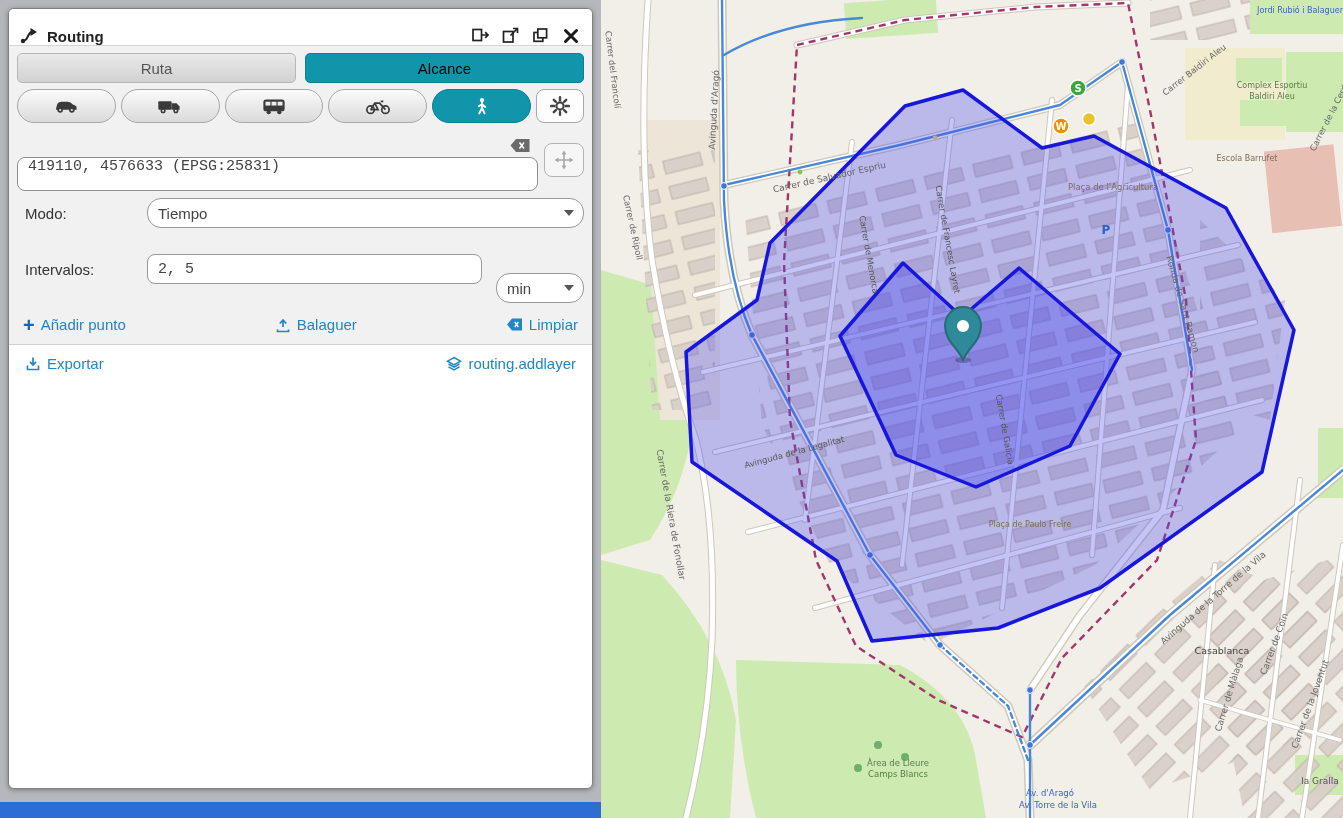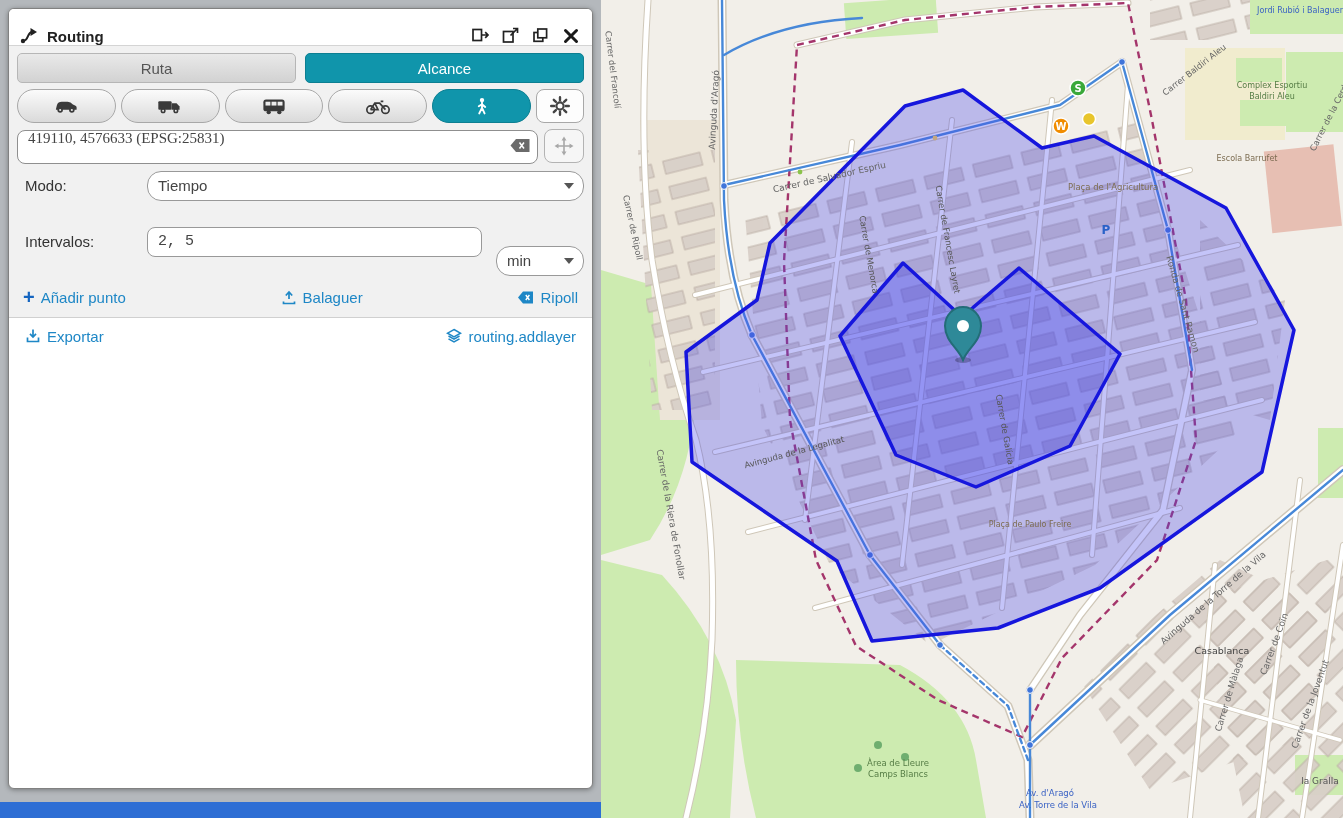--- a/index.html
+++ b/index.html
@@ -23,34 +23,34 @@
               display:flex; align-items:flex-end; padding:0 12px 0 10px; }
   .titlebar .title { font-size:15px; font-weight:bold; color:#222; margin-left:8px; }
   .win-icons { margin-left:auto; display:flex; gap:11px; align-items:center; }
   .win-icons .wbtn { width:19px; height:19px; cursor:pointer; display:flex; align-items:center; justify-content:center; }
 
   .controls { background:#f1f1f1; padding:7px 6px 2px 6px; border-bottom:1px solid #d0d0d0; }
 
   .tabs { display:flex; gap:9px; padding:0 2px 6px 2px; }
   .tab { flex:1; height:30px; border-radius:5px; font-size:15px; display:flex; align-items:center; justify-content:center; cursor:pointer; }
   .tab.inactive { background:linear-gradient(#e9e9e9,#d2d2d2); border:1px solid #b6b6b6; color:#555; }
-  .tab.active   { background:#1095ab; border:1px solid #0c7f92; color:#ffffff; }
+  .tab.active   { background:#1095ab; border:1px solid #0c7f92; color:#000000; }
 
   .modes { display:flex; gap:5px; padding:0 2px 6px 2px; align-items:center; }
   .mode-btn { flex:1; height:34px; border-radius:17px; border:1px solid #a8a8a8;
               background:linear-gradient(#fbfbfb,#dadada); display:flex; align-items:center; justify-content:center; cursor:pointer; }
   .mode-btn.active { background:#1095ab; border-color:#0c7f92; }
   .gear-btn { width:48px; height:34px; border-radius:8px; border:1px solid #a8a8a8; background:#fdfdfd;
               display:flex; align-items:center; justify-content:center; cursor:pointer; }
 
   .coord-row { display:flex; gap:6px; padding:0 2px 7px 2px; align-items:center; }
   .coord-wrap { flex:1; position:relative; }
   .coord-input { width:100%; height:34px; border:1px solid #8f8f8f; border-radius:8px;
                  padding:0 32px 16px 10px; font-size:15px; color:#444; background:#fff;
-                 font-family:Liberation Serif, serif; }
+                 font-family:Liberation Mono, monospace;margin-top:28px; }
   .clear-icon { position:absolute; right:8px; top:9px; width:20px; height:15px; cursor:pointer; }
   .crosshair-btn { width:40px; height:34px; border-radius:8px; border:1px solid #b3b3b3; background:#f6f6f6;
                    display:flex; align-items:center; justify-content:center; cursor:pointer; }
 
   .form-row { display:flex; align-items:center; gap:14px; padding:0 2px 7px 2px; }
   .form-row > label { width:116px; font-size:15px; color:#333; padding-left:8px; }
   .select-wrap { position:relative; height:30px; }
   .select-wrap.grow { flex:1; }
   .select-wrap.small { width:88px;margin-top:38px; }
   .select-wrap select { width:100%; height:30px; border:1px solid #999; border-radius:14px; background:#fff;
@@ -382,21 +382,21 @@
               <path d="M8,2.5 V10 M4.8,6.5 L8,3 L11.2,6.5"></path>
               <path d="M2.5,12.5 V14.5 H13.5 V12.5"></path>
             </svg>
             <span>Balaguer</span>
           </span>
           <span class="link">
             <svg width="17" height="15" viewBox="0 0 17 15">
               <path d="M6,1.5 H16 V13.5 H6 L1,7.5 Z" fill="#1e87c6"></path>
               <path d="M8.8,5 L12.4,10 M12.4,5 L8.8,10" stroke="#fff" stroke-width="1.4"></path>
             </svg>
-            <span>Ripoll</span>
+            <span>Limpiar</span>
           </span>
         </div>
       </div>
 
       <div class="links-row body">
         <span class="link">
           <svg width="16" height="16" viewBox="0 0 16 16" fill="none" stroke="#1e87c6" stroke-width="1.7">
             <path d="M8,1.5 V8.5 M5,5.8 L8,9 L11,5.8"></path>
             <path d="M2.5,9.5 V13.5 H13.5 V9.5"></path>
           </svg>

